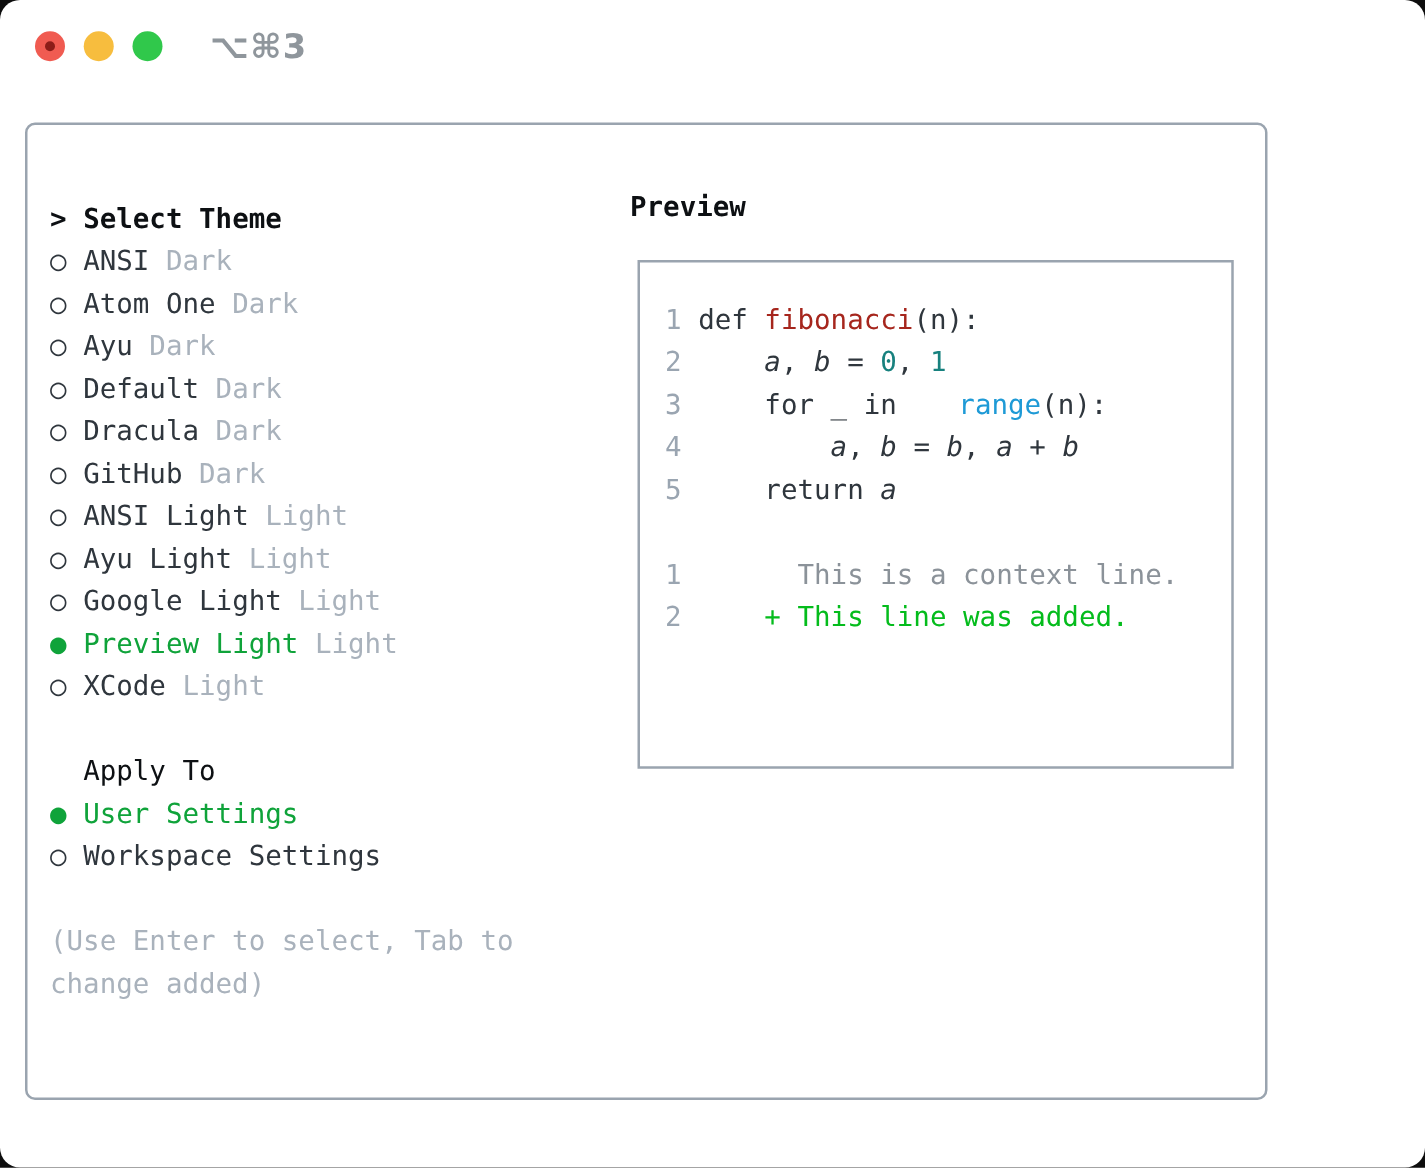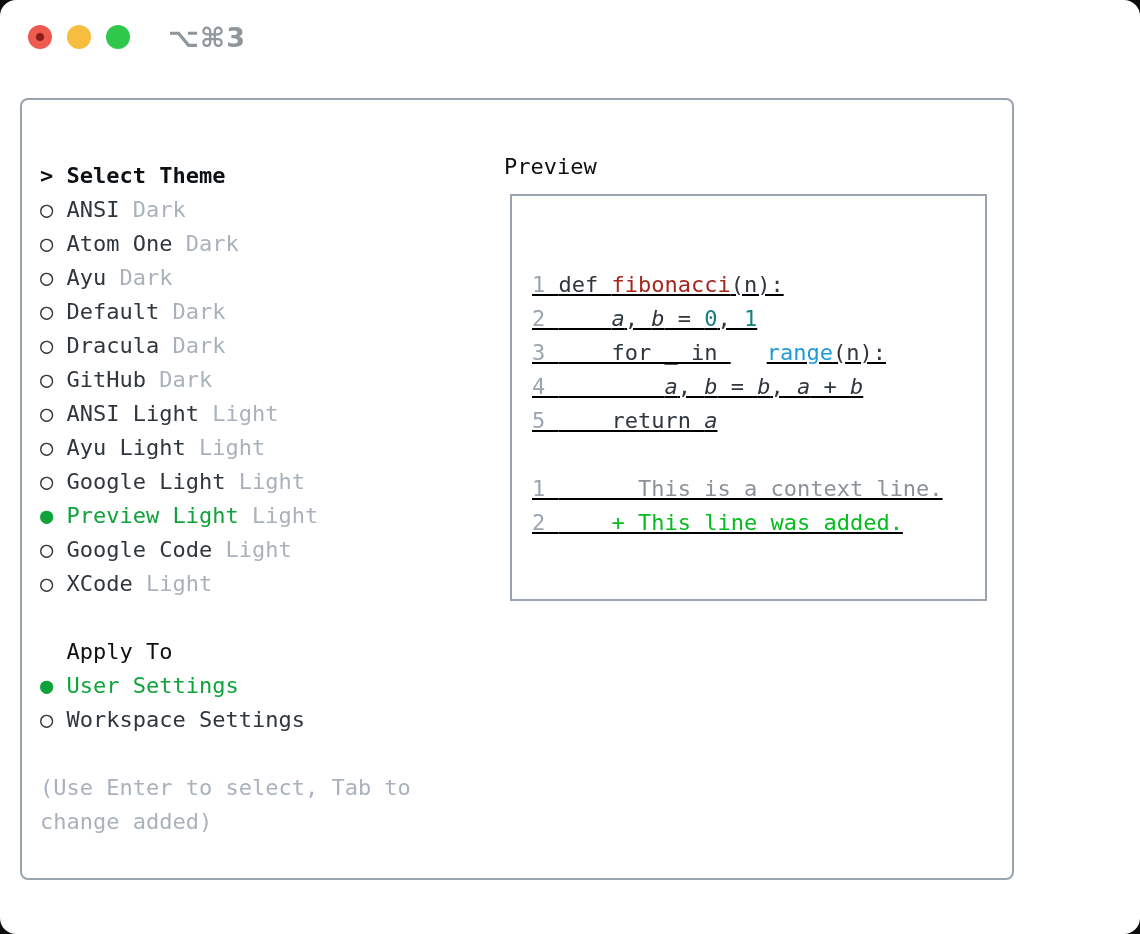--- a/index.html
+++ b/index.html
@@ -74,31 +74,30 @@
   .row.selected .bullet, .row.selected .t-name, .row.selected .o-label { color: var(--green); }
   .t-tag { color: var(--muted); }
   .apply-header { color: var(--heading); }
   .hint {
     color: var(--muted); white-space: normal; width: 420px; height: auto;
   }
 
   
   .preview-header {
     position: absolute; left: 482px; top: 50px;
-    font-size: 22px; line-height: 34px; font-weight: normal; color: var(--heading);
+    font-size: 22px; line-height: 34px; font-weight: bold; color: var(--heading);
     white-space: pre;
   }
   .preview-box {
-    position: absolute; left: 488px; top: 94px;
+    position: absolute; left: 488px; top: 108px;
     width: 477px; height: 407px;
     border: 2px solid var(--border);
     background: #fff;
-    padding: 72px 0 0 20px;
+    padding: 30px 0 0 20px;
     overflow: hidden;
-    text-decoration: underline;
   }
   .lnum { color: var(--lnum); }
   .tok-text { color: var(--text); }
   .tok-func { color: var(--func); }
   .tok-num { color: var(--numlit); }
   .tok-builtin { color: var(--builtin); margin-left: 36px; }
   .tok-var { color: var(--text); font-style: italic; }
   .diff-context { color: var(--ctx); }
   .diff-deleted { color: var(--del); }
   .diff-added { color: var(--add); text-align: right; }
@@ -136,21 +135,20 @@
   <div class="row"><span class="bullet">○ </span><span class="t-name">GitHub</span><span class="t-tag"> Dark</span></div>
 
   <div class="row"><span class="bullet">○ </span><span class="t-name">ANSI Light</span><span class="t-tag"> Light</span></div>
 
   <div class="row"><span class="bullet">○ </span><span class="t-name">Ayu Light</span><span class="t-tag"> Light</span></div>
 
   <div class="row"><span class="bullet">○ </span><span class="t-name">Google Light</span><span class="t-tag"> Light</span></div>
 
   <div class="row selected"><span class="bullet">● </span><span class="t-name">Preview Light</span><span class="t-tag"> Light</span></div>
 
-  <div class="row"><span class="bullet">○ </span><span class="t-name">Google Code</span><span class="t-tag"> Light</span></div>
 
   <div class="row"><span class="bullet">○ </span><span class="t-name">XCode</span><span class="t-tag"> Light</span></div>
 </div>
 
       <div class="spacer"></div>
 
       <div class="row apply-header">  <span>Apply To</span></div>
 
       <div id="apply-items">
   <div class="row selected"><span class="bullet">● </span><span class="o-label">User Settings</span></div>

